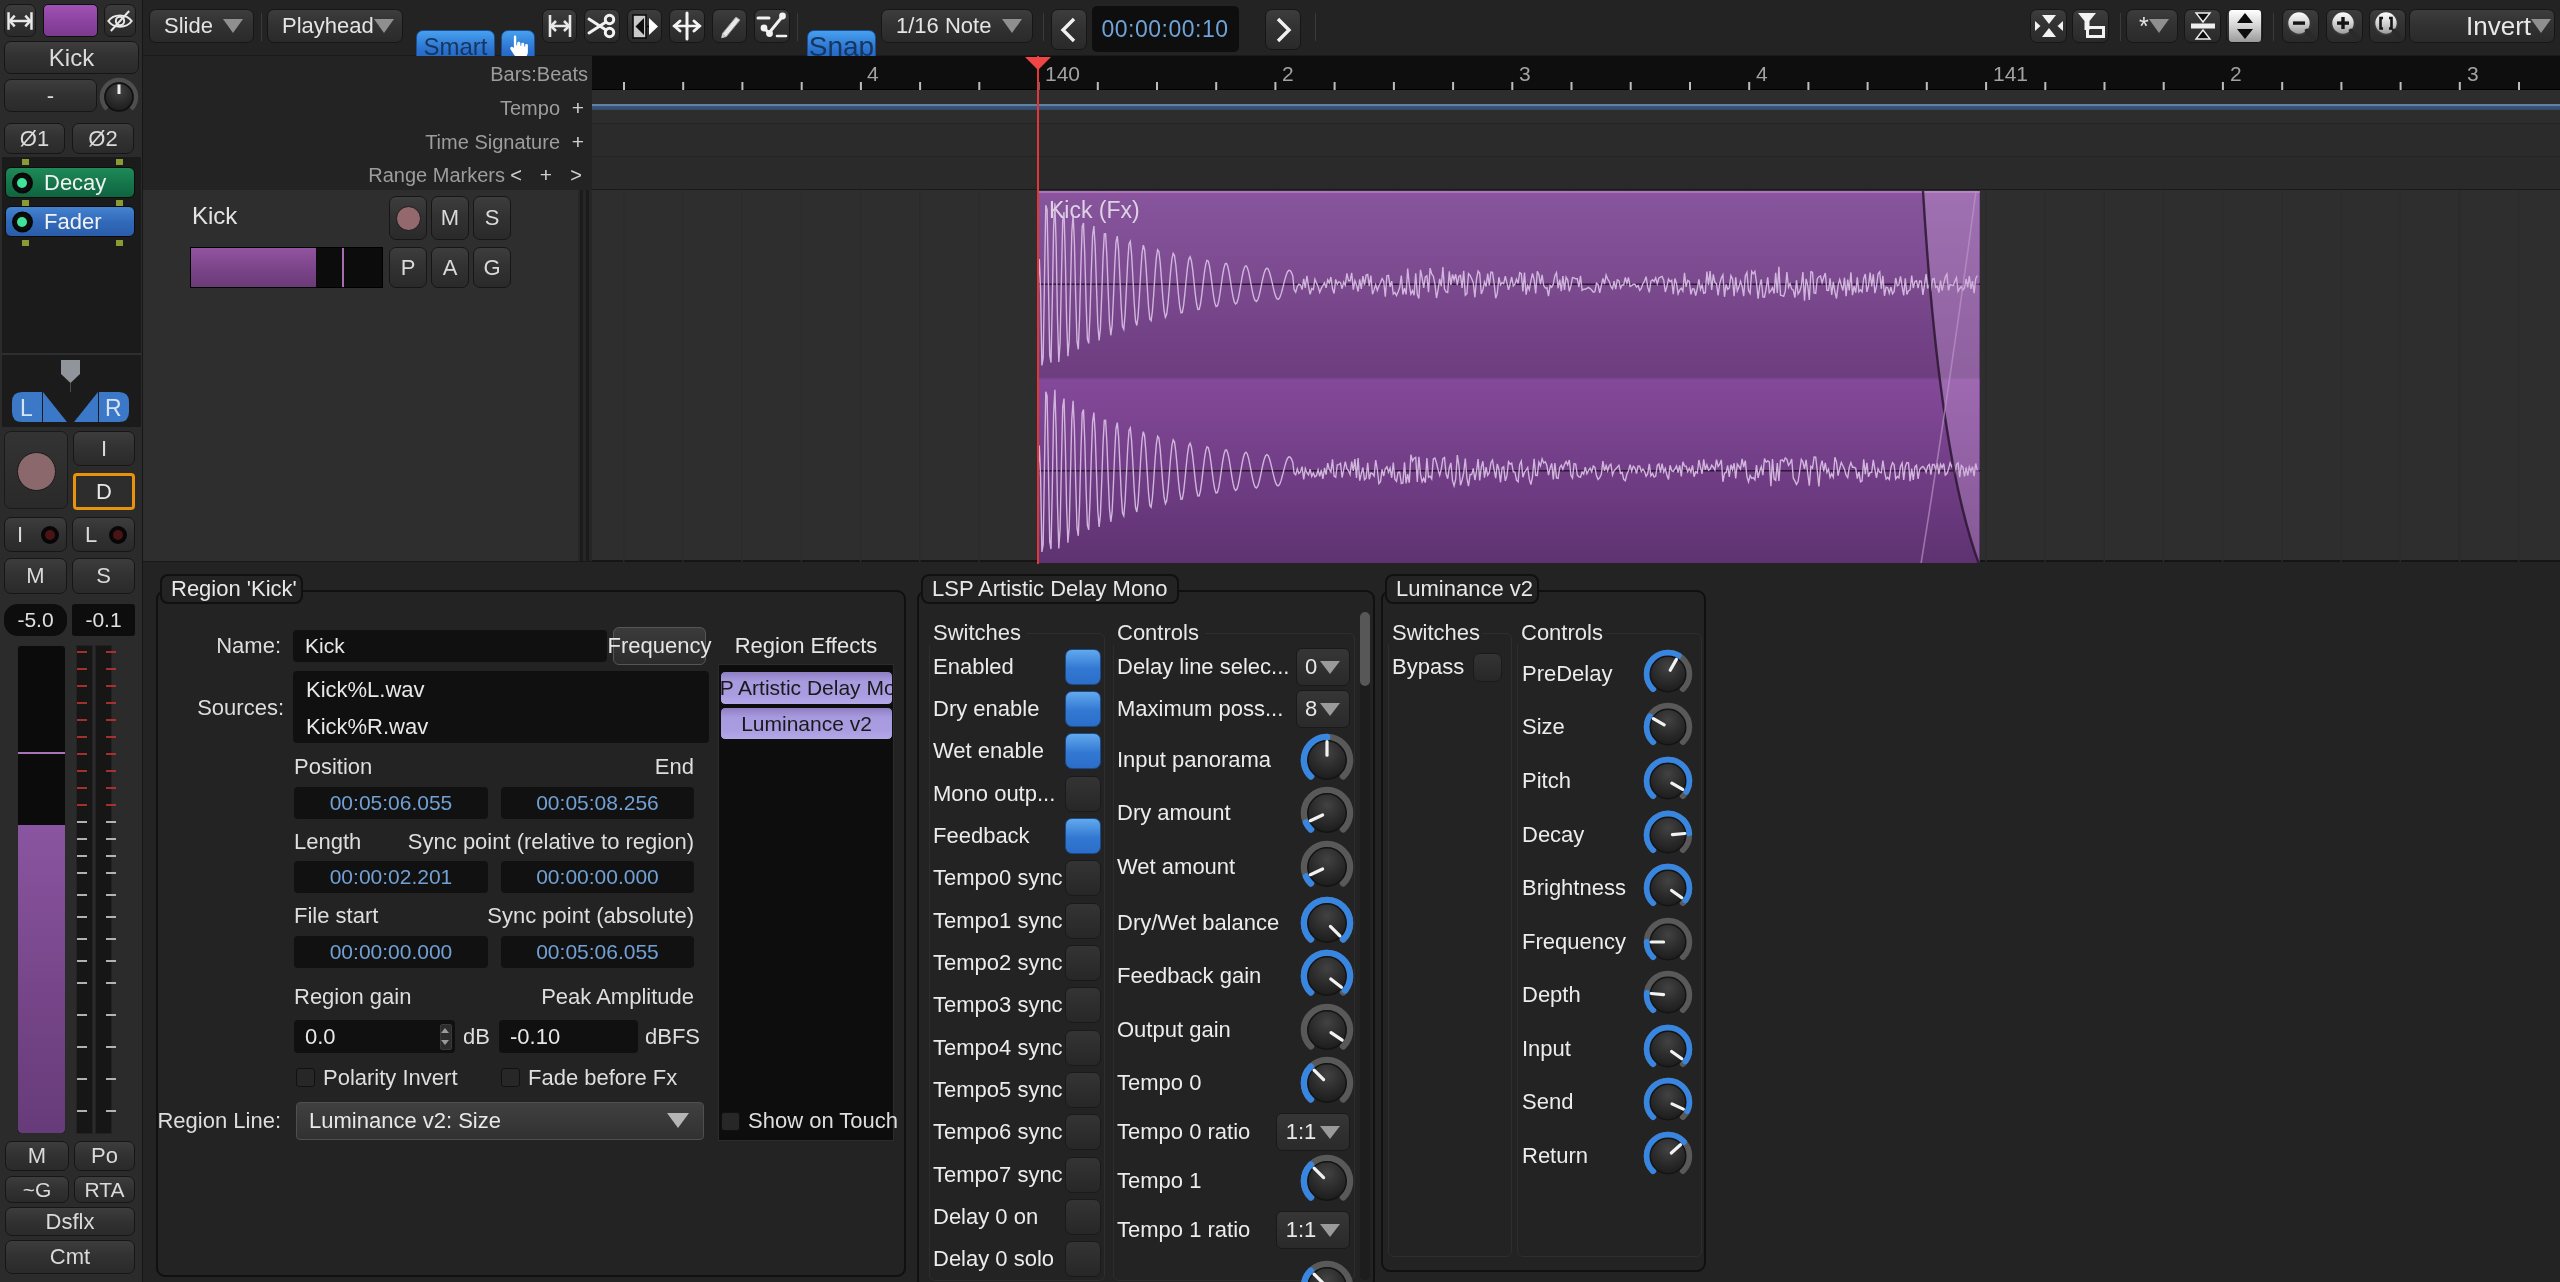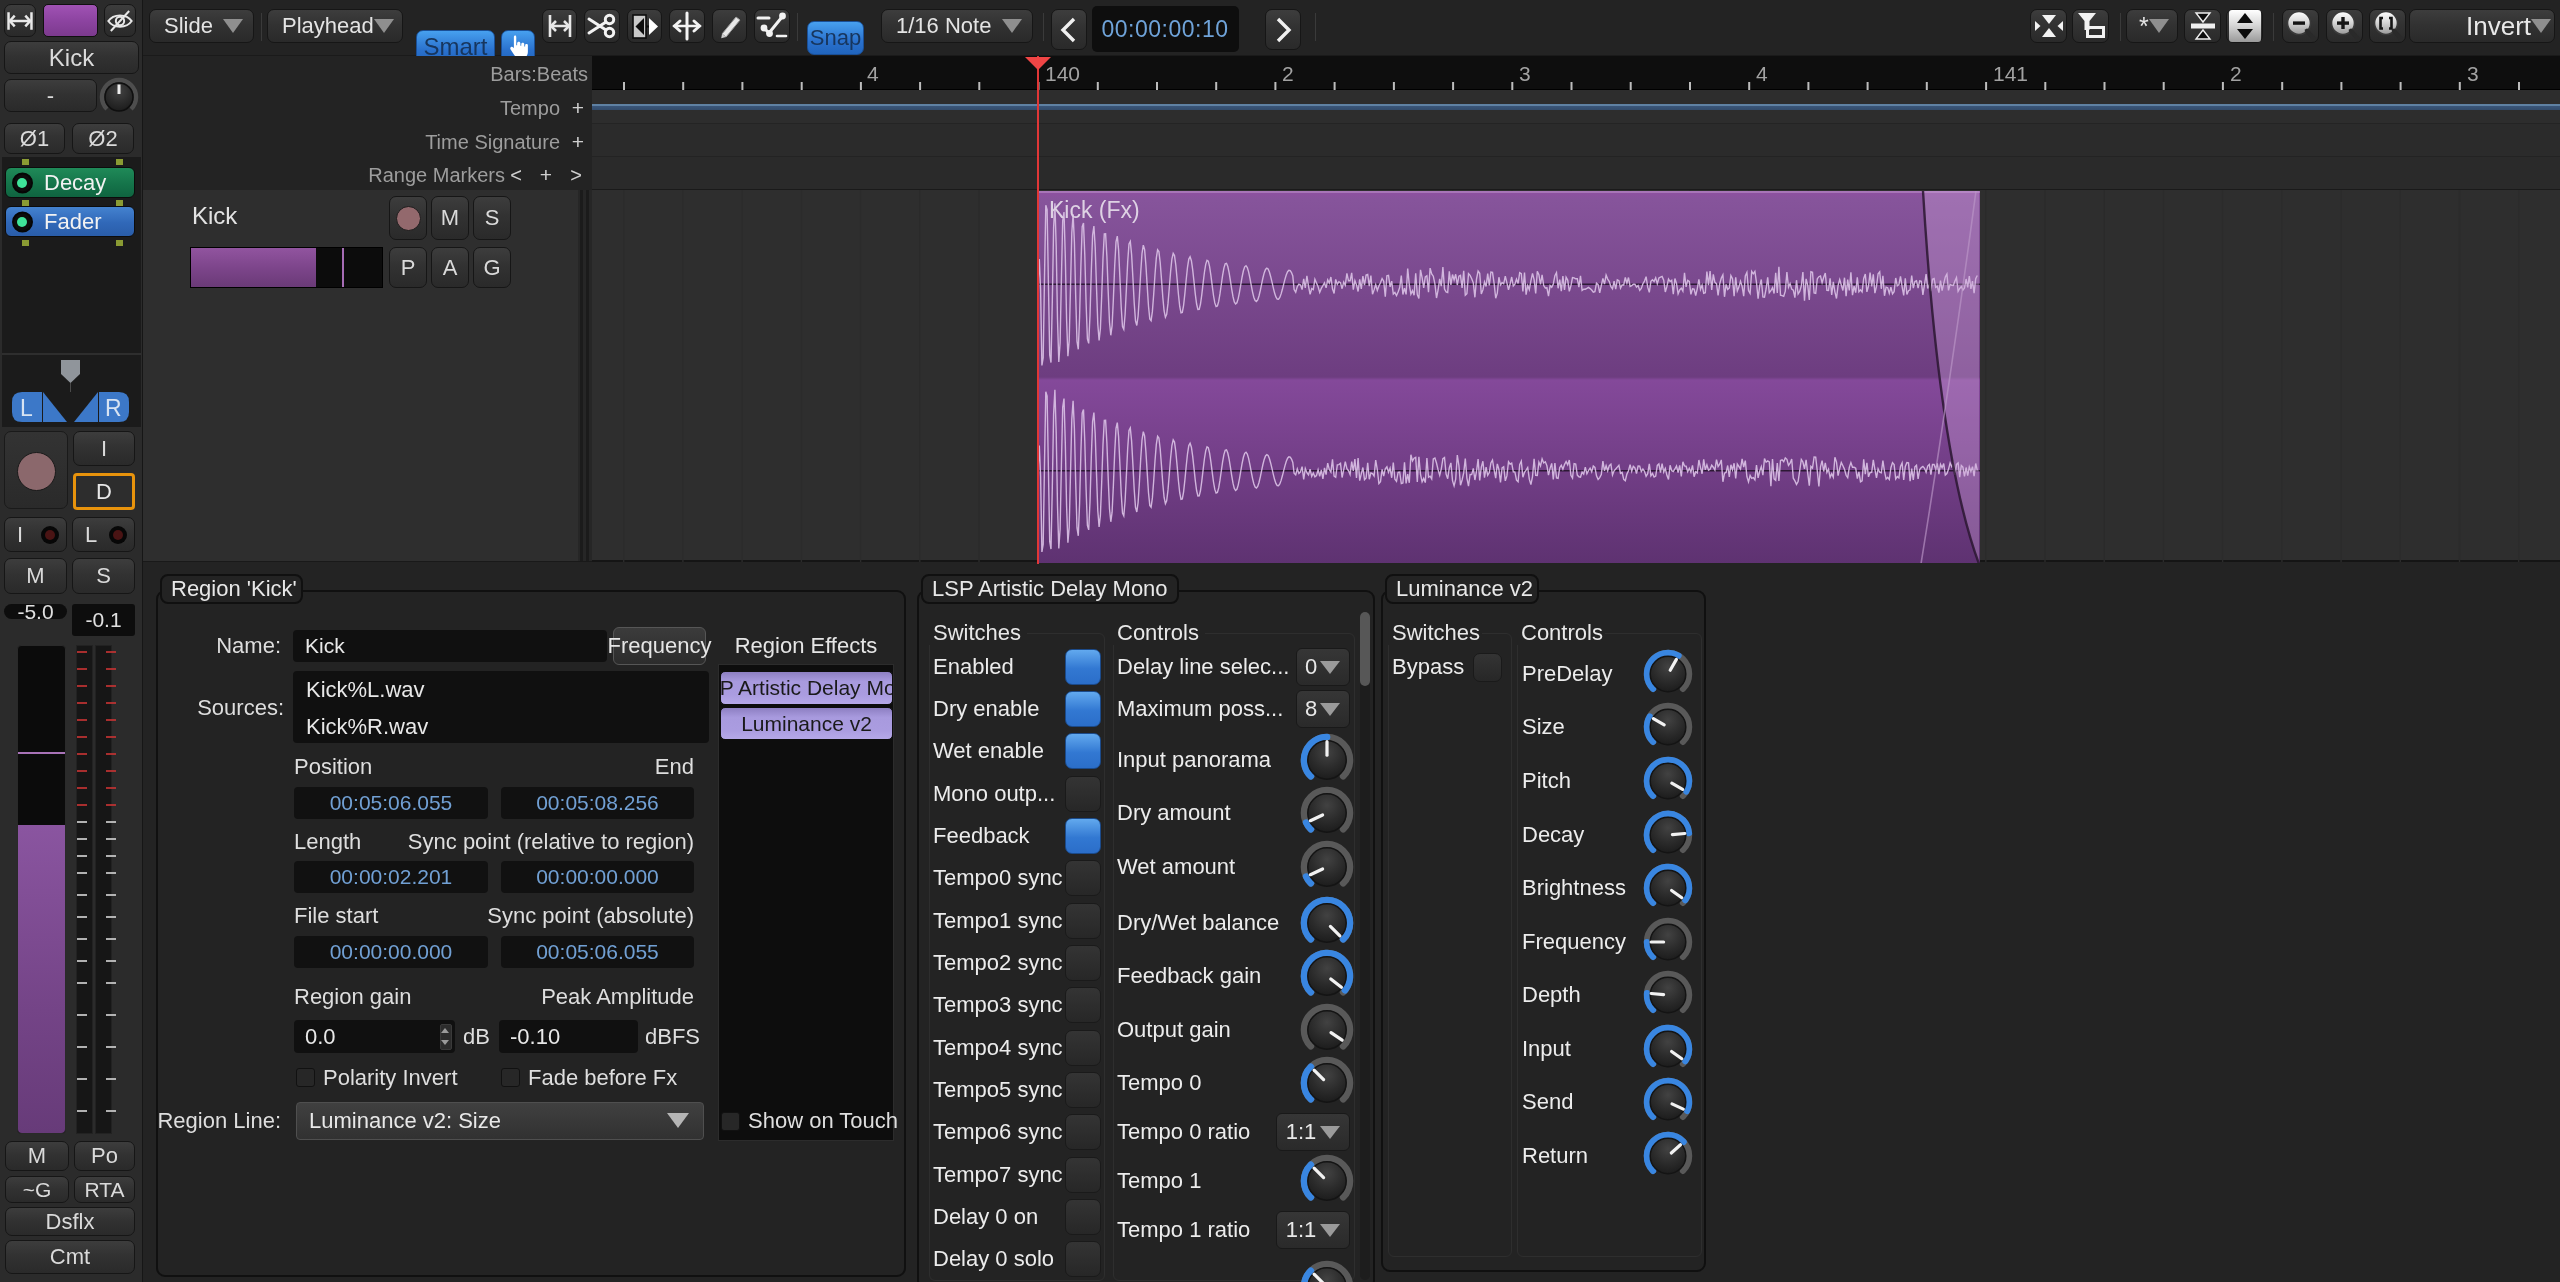--- a/index.html
+++ b/index.html
@@ -91,21 +91,21 @@
 <g stroke="#f2f2f2" stroke-width="3" fill="none" stroke-linecap="round">
 <path d="M2 8 H13"></path>
 <path d="M8 18 L13 23 L26 7"></path>
 <path d="M21 26 H30" stroke-width="2.6"></path>
 </g>
 <circle cx="26.5" cy="6" r="3.4" fill="#f2f2f2"></circle>
       <circle cx="8" cy="18" r="3.4" fill="#f2f2f2"></circle>
 <circle cx="13.5" cy="23.5" r="3.4" fill="#f2f2f2"></circle>
     </svg>
   </div>
-<div class="btnblue" style="left:807px;top:0;width:57px;height:34px;position:absolute;font-size:22px;color:#17365e;">Snap</div>
+<div class="btnblue" style="left:807px;top:9px;width:69px;height:34px;position:absolute;font-size:28px;color:#17365e;">Snap</div>
 <div class="btn" style="left:881px;top:9px;width:152px;height:34px;position:absolute;display:flex;align-items:center;">
     <span style="color:#e4e4e4;font-size:22px;padding-left:14px;white-space:nowrap">1/16 Note</span>
     <span style="width:0;height:0;border-left:10px solid transparent;border-right:10px solid transparent;border-top:14px solid #8f8f8f;margin-left:auto"></span>
     <span style="width:10px"></span>
   </div>
 <div class="btn" style="left:1051px;top:9px;width:36px;height:41px;position:absolute;">
     <svg width="26" height="30" viewBox="0 0 26 30">
       <path d="M18 4 L7 15 L18 26" stroke="#f0f0f0" stroke-width="3.4" fill="none"></path>
     </svg>
   </div>
@@ -633,21 +633,21 @@
     <span style="position:absolute;right:7px;top:50%;transform:translateY(-50%);width:18px;height:18px;border-radius:50%;background:#070707;"></span>
     <span style="position:absolute;right:11px;top:50%;transform:translateY(-50%);width:10px;height:10px;border-radius:50%;background:#4a1414;"></span>
   </div>
 <div class="btn" style="left:72px;top:517px;width:63px;height:35px;position:absolute;">
     <span style="position:absolute;left:12px;top:50%;transform:translateY(-50%);font-size:22px;">L</span>
     <span style="position:absolute;right:7px;top:50%;transform:translateY(-50%);width:18px;height:18px;border-radius:50%;background:#070707;"></span>
     <span style="position:absolute;right:11px;top:50%;transform:translateY(-50%);width:10px;height:10px;border-radius:50%;background:#4a1414;"></span>
   </div>
 <div class="btn" style="left:4px;top:558px;width:63px;height:36px;position:absolute;font-size:22px;">M</div>
 <div class="btn" style="left:72px;top:558px;width:63px;height:36px;position:absolute;font-size:22px;">S</div>
-<div style="left:4px;top:604px;width:63px;height:15px;position:absolute;background:#0d0d0d;border-radius:14px;color:#e0e0e0;font-size:21px;display:flex;align-items:center;justify-content:center;">-5.0</div>
+<div style="left:4px;top:604px;width:63px;height:32px;position:absolute;background:#0d0d0d;border-radius:14px;color:#e0e0e0;font-size:21px;display:flex;align-items:center;justify-content:center;">-5.0</div>
 <div style="left:72px;top:604px;width:63px;height:32px;position:absolute;background:#0d0d0d;border-radius:3px;color:#e0e0e0;font-size:21px;display:flex;align-items:center;justify-content:center;">-0.1</div>
 <div style="left:17px;top:645px;width:49px;height:489px;position:absolute;background:#0b0b0b;border:1px solid #2a2a2a;border-radius:4px;"></div>
 <div style="left:18px;top:752px;width:47px;height:2px;position:absolute;background:#a873b8;"></div>
 <div style="left:18px;top:825px;width:47px;height:308px;position:absolute;background:linear-gradient(180deg,#8a55a0 0%,#744487 60%,#673b79 100%);border-radius:0 0 4px 4px;"></div>
 <div style="left:76px;top:645px;width:17px;height:489px;position:absolute;background:#161616;border:1px solid #222;"></div>
 <div style="left:95px;top:645px;width:17px;height:489px;position:absolute;background:#161616;border:1px solid #222;"></div>
 <svg style="position:absolute;left:77px;top:645px" width="40" height="489" viewBox="0 0 40 489">
     <rect x="0" y="6" width="10" height="2" fill="#c23232" opacity="0.85"></rect>
     <rect x="29" y="6" width="10" height="2" fill="#c23232" opacity="0.85"></rect>
     <rect x="0" y="23" width="10" height="2" fill="#c23232" opacity="0.85"></rect>

